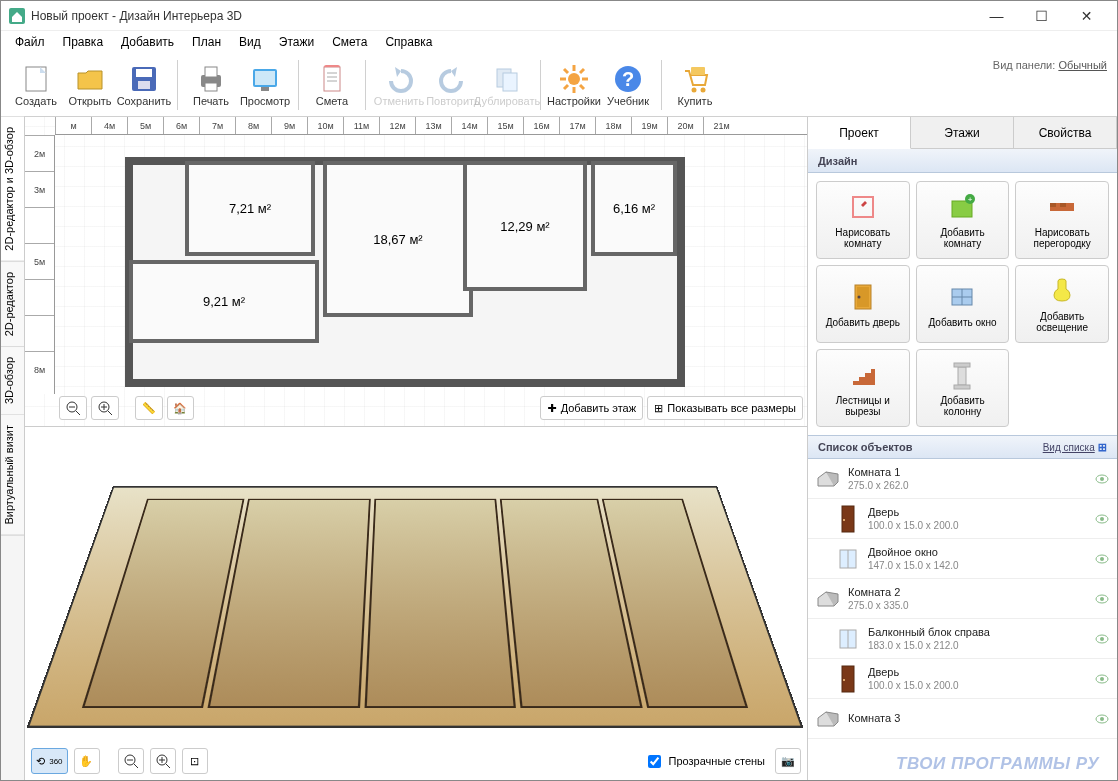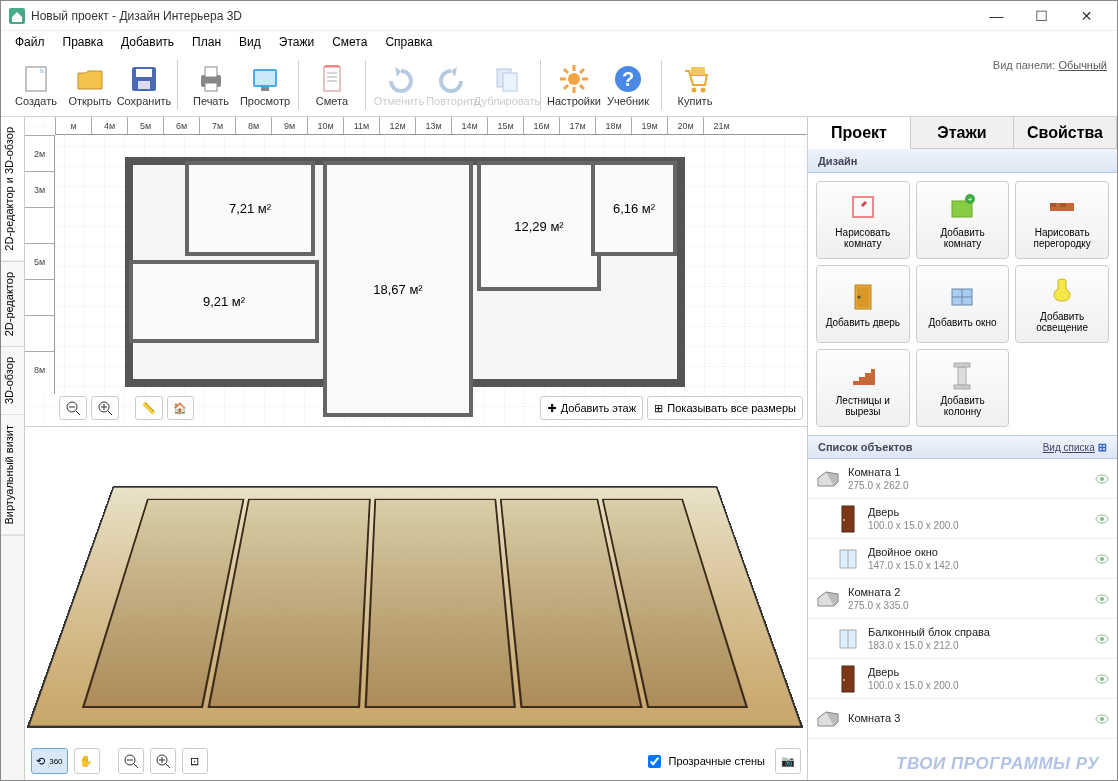--- a/index.html
+++ b/index.html
@@ -34,21 +34,21 @@
 .plan-toolbar { position: absolute; bottom: 4px; left: 34px; right: 4px; height: 28px; display: flex; align-items: center; gap: 4px; }
 .ptbtn { height: 24px; min-width: 24px; border: 1px solid #ccc; background: #fff; border-radius: 3px; display: flex; align-items: center; justify-content: center; font-size: 11px; padding: 0 6px; gap: 4px; }
 .view3d { flex: 1; position: relative; background: #fff; overflow: hidden; }
 .view3d-img { position: absolute; top: 10px; left: 50px; width: 680px; height: 310px; background: linear-gradient(180deg,#e8e2c8 0%,#c9a66a 100%); transform: perspective(800px) rotateX(40deg); border: 2px solid #333; }
 .view3d-toolbar { position: absolute; bottom: 6px; left: 6px; right: 6px; height: 30px; display: flex; align-items: center; gap: 6px; }
 .v3btn { height: 26px; min-width: 26px; border: 1px solid #ccc; background: #fff; border-radius: 3px; display: flex; align-items: center; justify-content: center; font-size: 11px; padding: 0 4px; gap: 4px; }
 .v3btn.active { background: #d8e8f8; border-color: #6aa8e0; }
 .spacer { flex: 1; }
 .right-panel { width: 310px; border-left: 1px solid #ccc; display: flex; flex-direction: column; background: #fff; }
 .rp-tabs { height: 32px; display: flex; border-bottom: 1px solid #ccc; }
-.rp-tab { flex: 1; font-size: 16px; display: flex; align-items: center; justify-content: center; border-right: 1px solid #ccc; background: #f0f0f0; font-weight: bold; }
+.rp-tab { flex: 1; font-size: 12px; display: flex; align-items: center; justify-content: center; border-right: 1px solid #ccc; background: #f0f0f0; }
 .rp-tab.active { background: #fff; border-bottom: 1px solid #fff; margin-bottom: -1px; }
 .rp-section-header { height: 24px; background: linear-gradient(#f0f4fa,#dce6f4); border-bottom: 1px solid #b8c8dc; font-size: 11px; font-weight: bold; color: #445; padding: 0 10px; display: flex; align-items: center; }
 .design-grid { display: grid; grid-template-columns: repeat(3, 1fr); gap: 6px; padding: 8px; }
 .design-btn { height: 78px; border: 1px solid #ccc; background: linear-gradient(#fdfdfd,#f0f0f0); border-radius: 4px; display: flex; flex-direction: column; align-items: center; justify-content: center; font-size: 10px; text-align: center; gap: 4px; padding: 4px; }
 .design-btn .dicon { width: 32px; height: 32px; }
 .list-header { height: 24px; background: linear-gradient(#f0f4fa,#dce6f4); border-top: 1px solid #b8c8dc; border-bottom: 1px solid #b8c8dc; font-size: 11px; font-weight: bold; color: #445; padding: 0 10px; display: flex; align-items: center; justify-content: space-between; text-align: right; }
 .list-header a { font-weight: normal; color: #446; text-decoration: underline; font-size: 10px; }
 .obj-list { flex: 1; overflow-y: auto; font-size: 11px; }
 .obj-item { display: flex; align-items: center; height: 40px; padding: 0 8px; border-bottom: 1px solid #eee; gap: 8px; }
 .obj-item.child { padding-left: 28px; }
@@ -264,24 +264,24 @@
         </div>
       <div class="floorplan">
         <div class="wall-outer"></div>
         <div id="rooms">
             <div class="room" style="left: 60px; top: 4px; width: 130px; height: 95px;">
               <span class="room-label">7,21 м²</span>
             </div>
             <div class="room" style="left: 4px; top: 103px; width: 190px; height: 83px;">
               <span class="room-label">9,21 м²</span>
             </div>
-            <div class="room" style="left: 198px; top: 4px; width: 150px; height: 256px;">
+            <div class="room" style="left: 198px; top: 4px; width: 150px; height: 156px;">
               <span class="room-label">18,67 м²</span>
             </div>
-            <div class="room" style="left: 352px; top: 4px; width: 124px; height: 130px;">
+            <div class="room" style="left: 338px; top: 4px; width: 124px; height: 130px;">
               <span class="room-label">12,29 м²</span>
             </div>
             <div class="room" style="left: 466px; top: 4px; width: 86px; height: 95px;">
               <span class="room-label">6,16 м²</span>
             </div>
           </div>
       </div>
       <div class="plan-toolbar">
         <div class="ptbtn">
             <svg width="14" height="14" viewBox="0 0 14 14">

